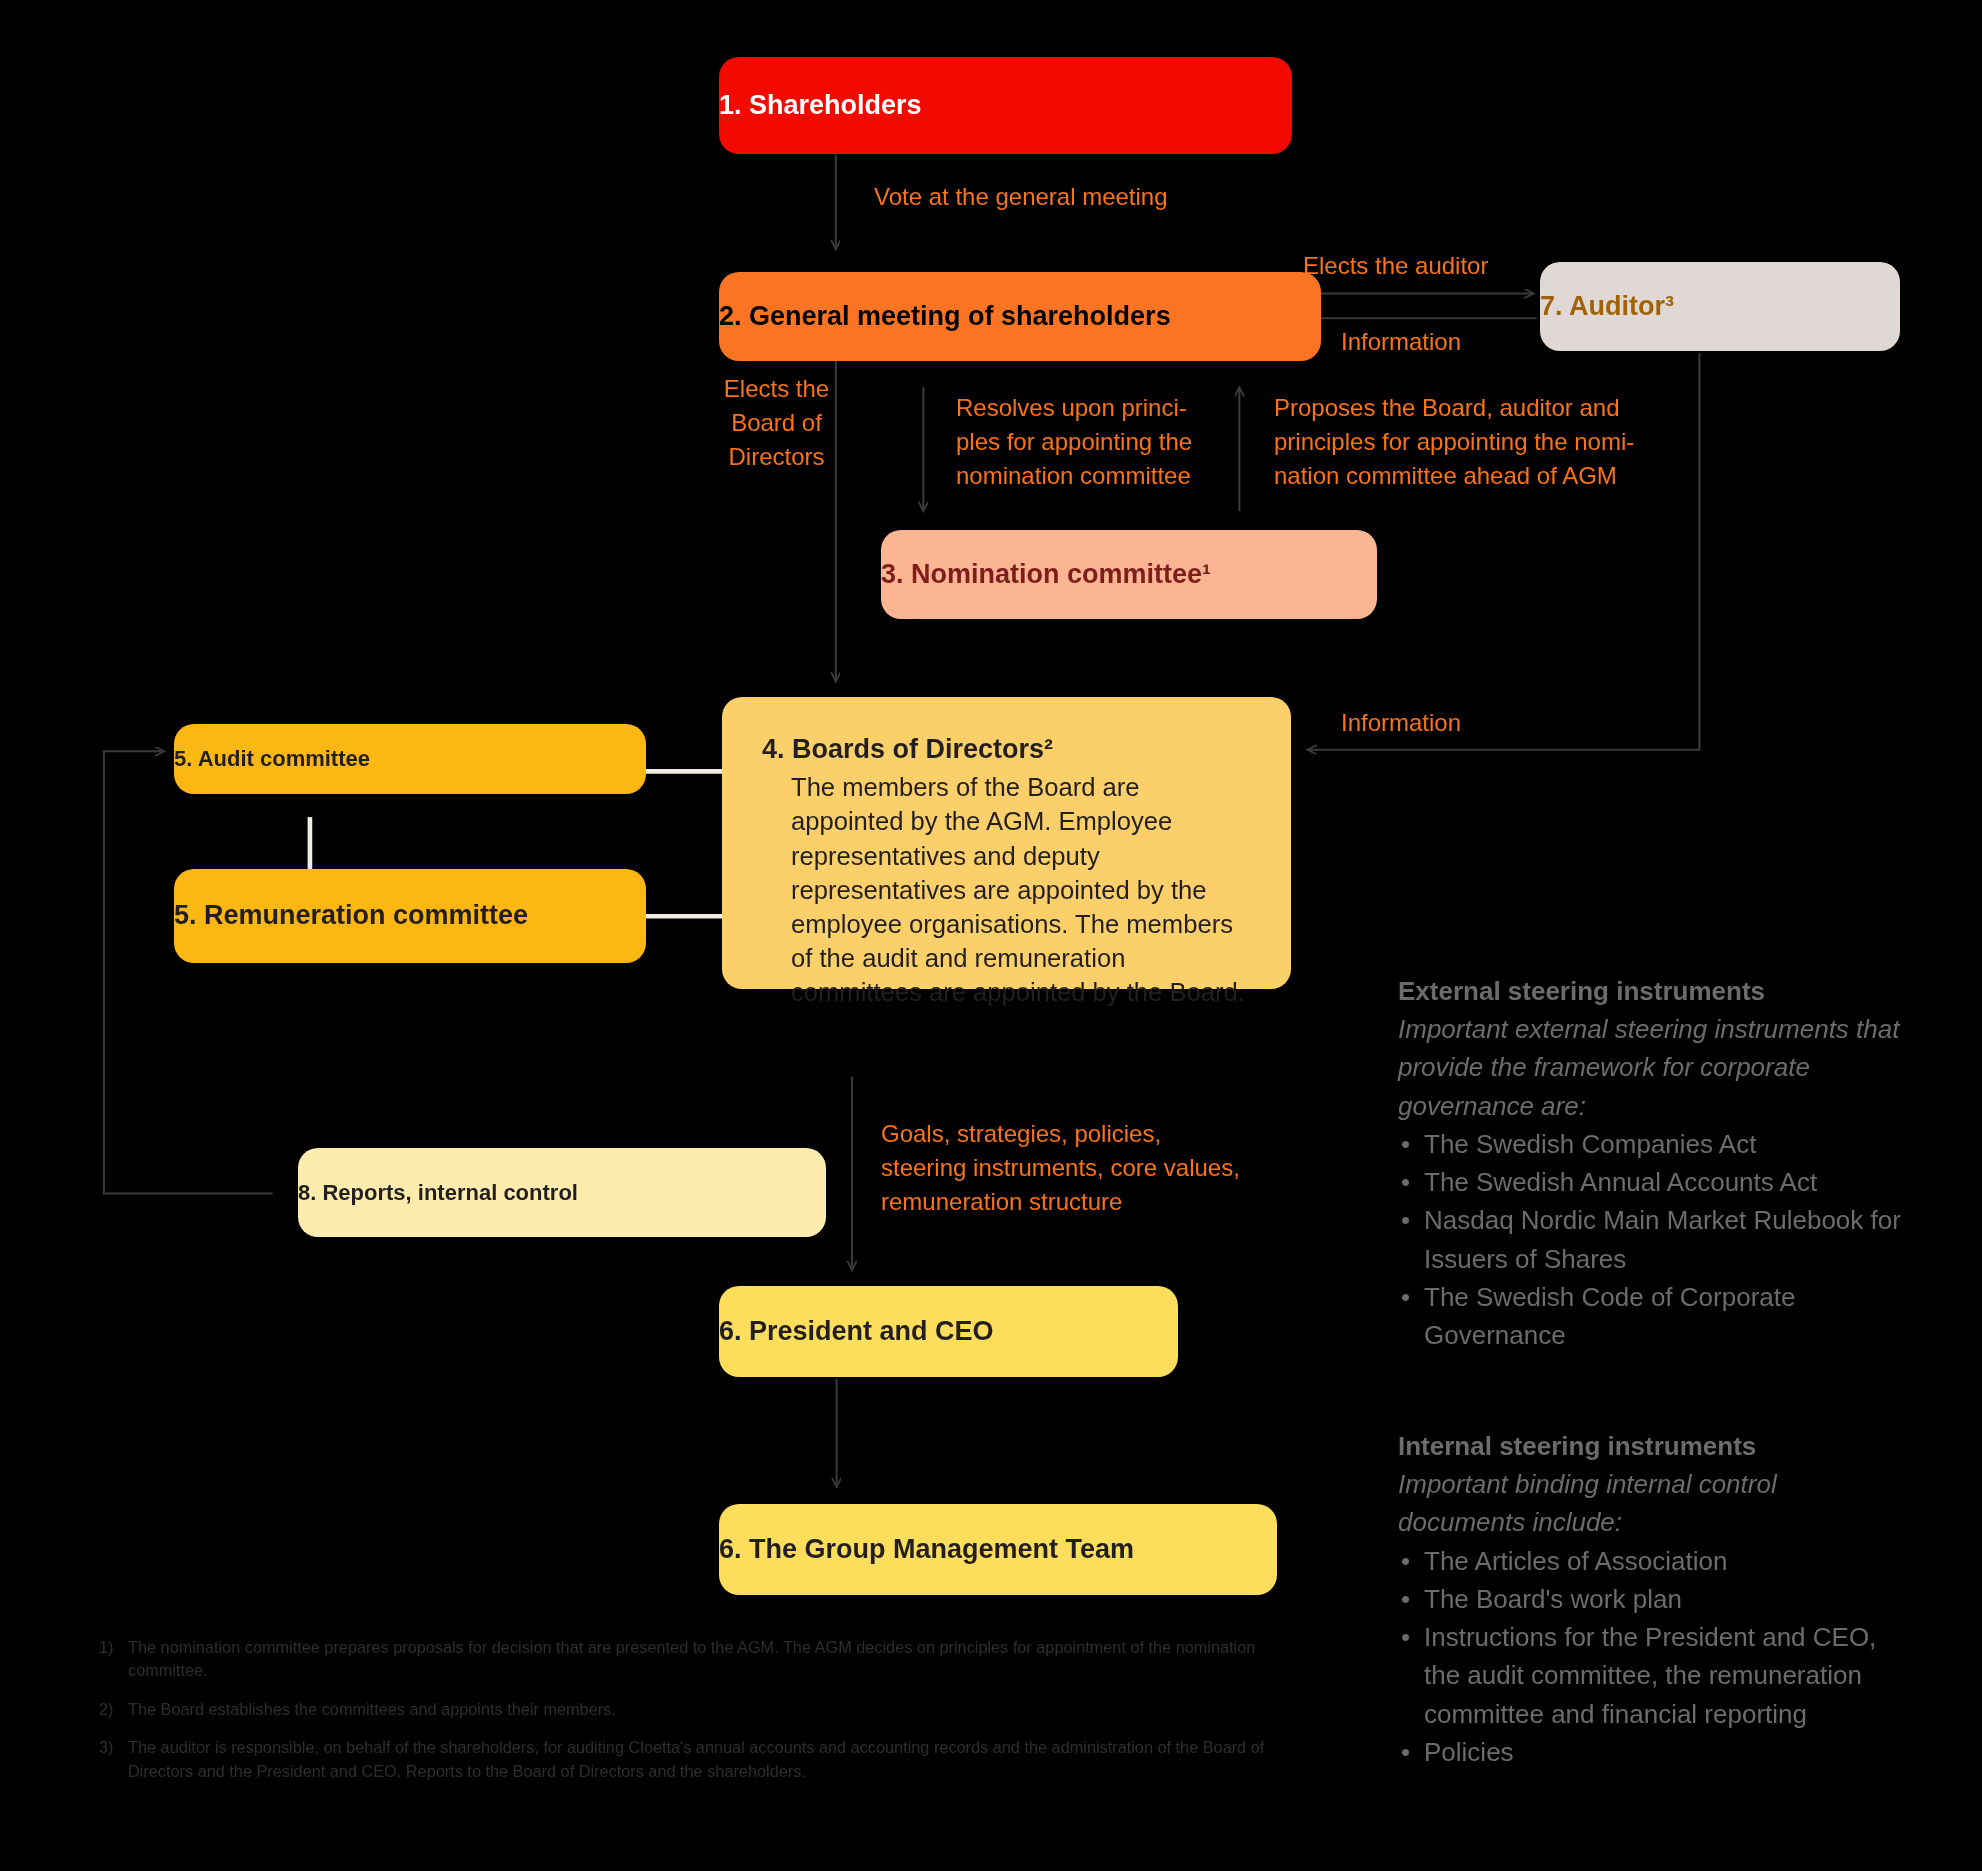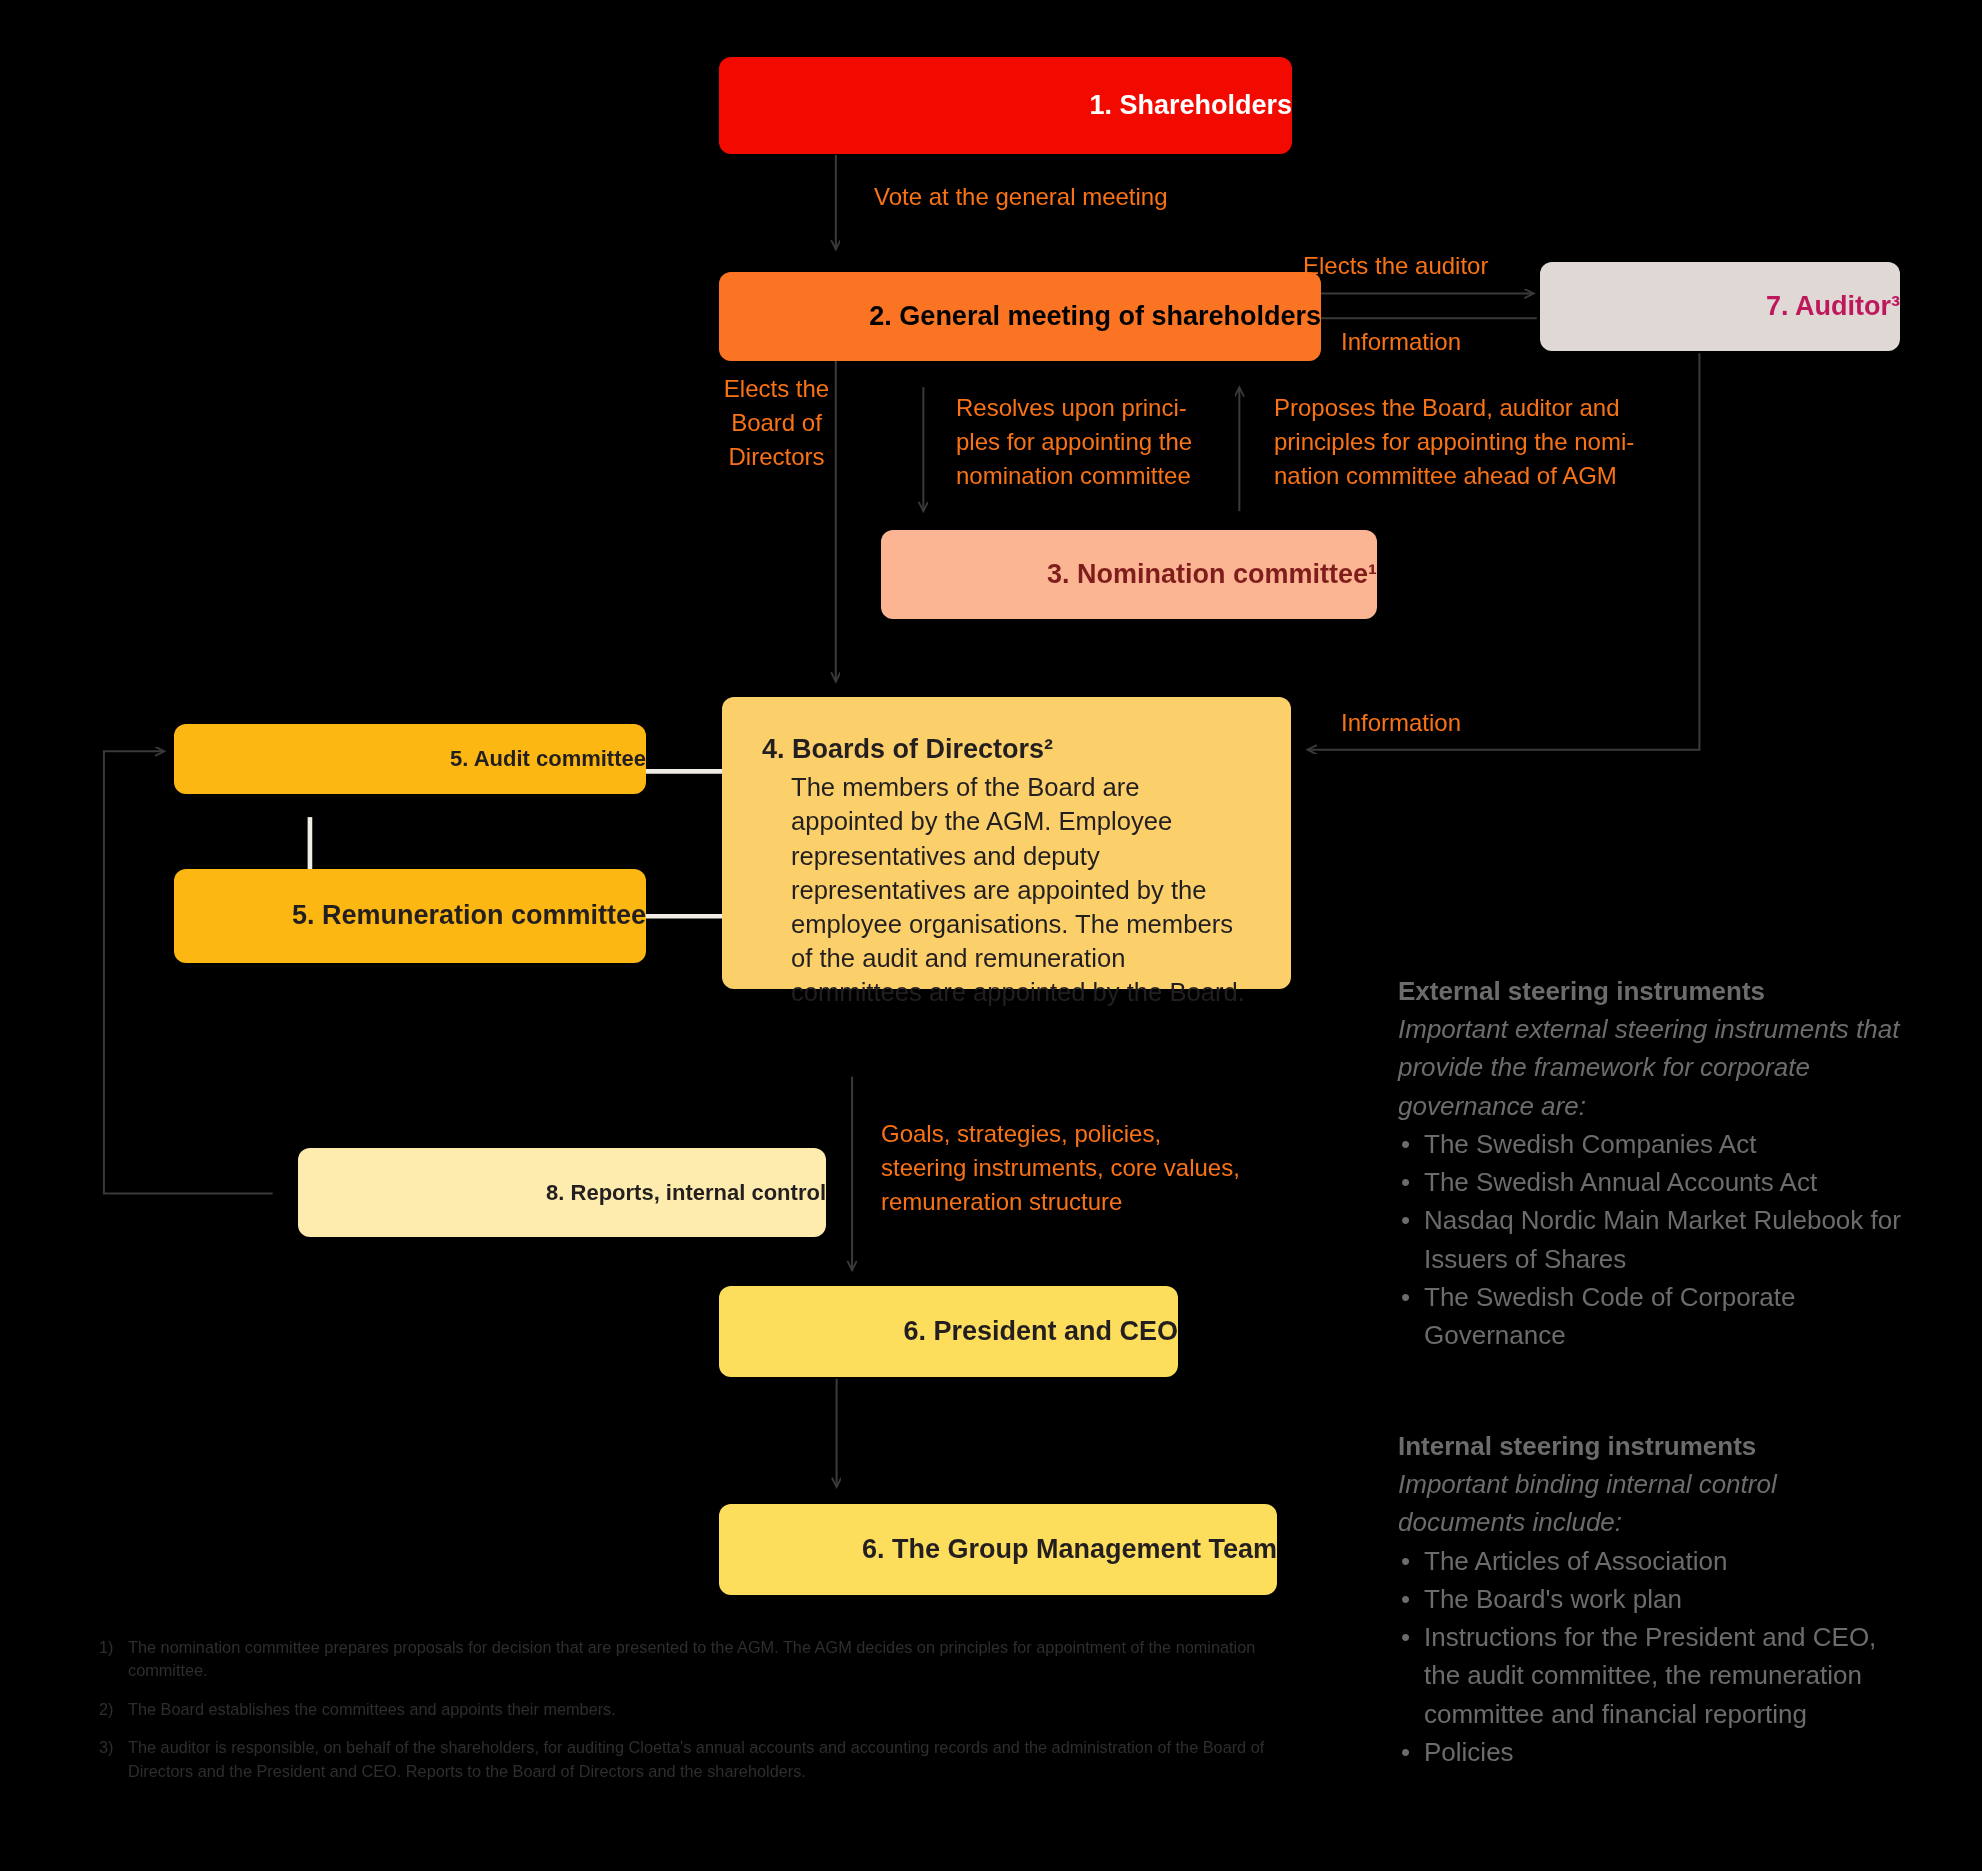--- a/index.html
+++ b/index.html
@@ -12,42 +12,42 @@
     width:1983px;
     height:1872px;
     background:#000000;
     overflow:hidden;
   }
   .box{
     position:absolute;
     box-sizing:border-box;
     display:flex;
     align-items:center;
-    justify-content:flex-end;
+    justify-content:flex-start;
     text-align:center;
-    border-radius:12px;
+    border-radius:20px;
     font-weight:bold;
     line-height:1.18;
   }
   .box.topleft{
     display:block;
     text-align:left;
   }
   
   #box-shareholders{
     left:719px; top:57px; width:573px; height:97px;
     background:#F20A00; color:#FFFFFF; font-size:27px;
   }
   #box-general-meeting{
     left:719px; top:272px; width:602px; height:89px;
     background:#FB7423; color:#000000; font-size:27px;
   }
   #box-auditor{
     left:1540px; top:262px; width:360px; height:89px;
-    background:#E0D8D4; color:#be185d; font-size:27px;
+    background:#E0D8D4; color:#a16207; font-size:27px;
   }
   #box-nomination{
     left:869px; top:530px; width:496px; height:89px;
     background:#FCB592; color:#7f1d1d; font-size:27px;margin-left:12px;
   }
   #box-board{
     left:722px; top:697px; width:569px; height:292px;
     background:#FBD06A; color:#231F20;
     padding:37px 40px 0 40px; font-size:25.6px; font-weight:normal;
   }

